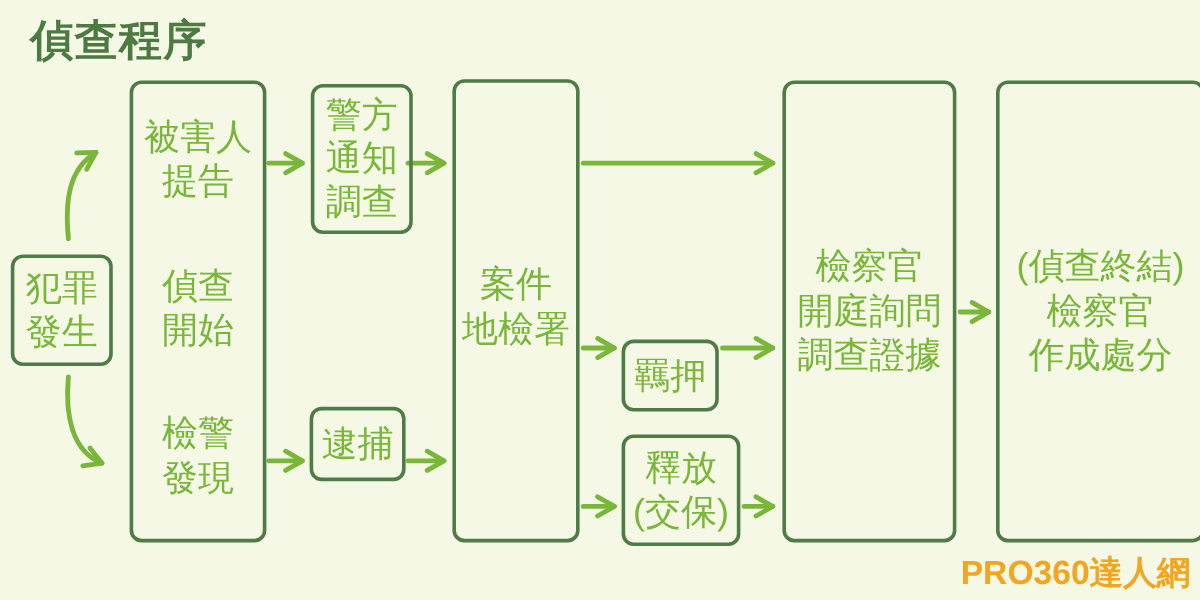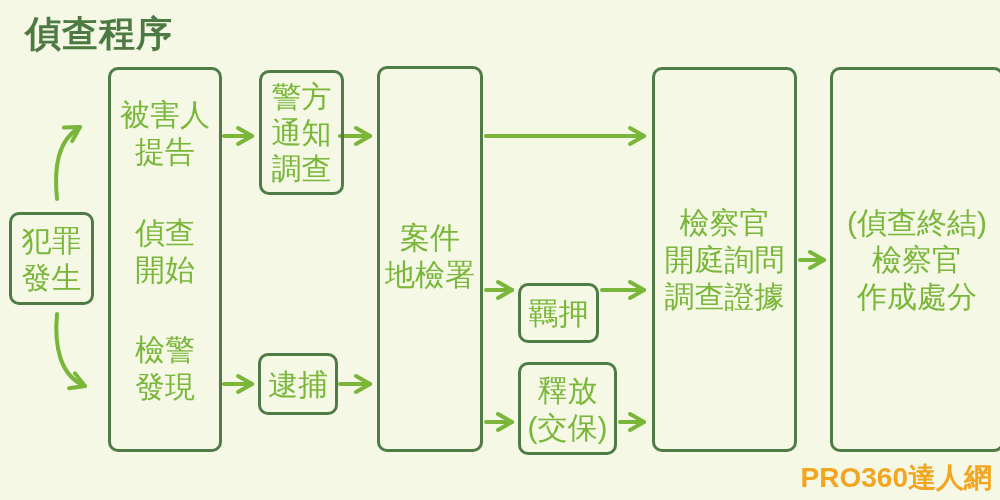--- a/index.html
+++ b/index.html
@@ -49,28 +49,28 @@
     justify-content:center;
     text-align:center;
     color:var(--bright_green);
     font-size:30px;
     line-height:37px;
     background:transparent;
   }
   .node .ln{white-space:nowrap;}
   .node.stage1{
     justify-content:space-between;
-    padding:26px 0 44px 0;
+    padding:26px 0 32px 0;
   }
   .grp{display:flex;flex-direction:column;align-items:center;}
   
   .crime        {left:9px;   top:212px; width:85px;  height:93px;}
   .stage1       {left:108px; top:67px;  width:114px; height:385px;}
   .police-notice{left:259px; top:70px;  width:85px;  height:125px; line-height:36px;}
-  .arrest       {left:258px; top:353px; width:80px;  height:62px;}
+  .arrest       {left:258px; top:339px; width:80px;  height:62px;}
   .case-transfer{left:377px; top:66px;  width:106px; height:386px;font-family:Liberation Mono, monospace;}
   .detention    {left:518px; top:259px; width:81px;  height:60px;margin-top:24px;}
   .release      {left:518px; top:362px; width:99px;  height:93px;}
   .prosecutor   {left:652px; top:67px;  width:145px; height:385px;}
   .disposition  {left:830px; top:67px;  width:174px; height:385px;}
   .watermark{
     position:absolute;
     right:8px;top:459px;
     font-size:28px;font-weight:bold;
     color:var(--watermark_orange);

